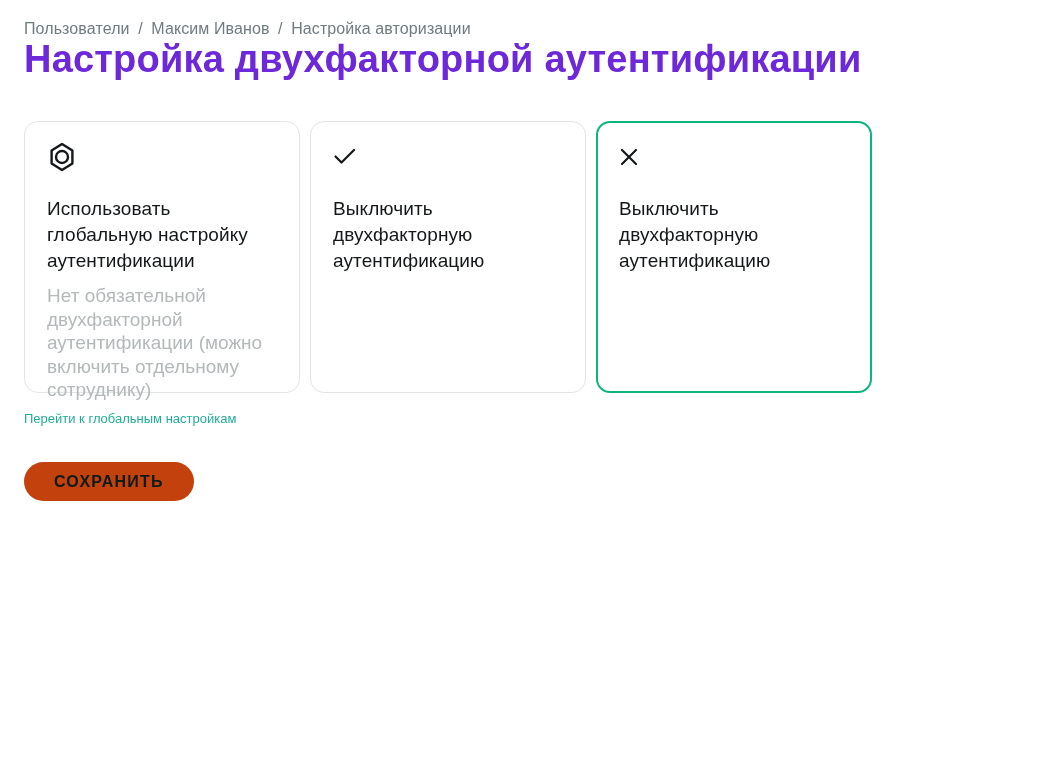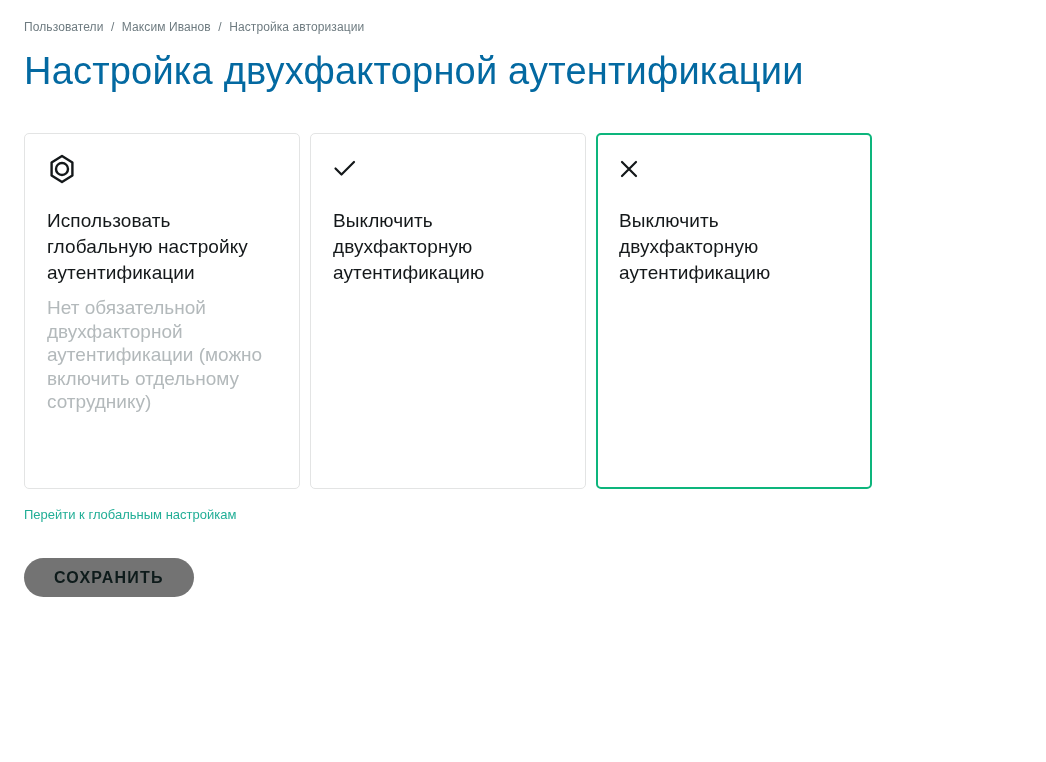--- a/index.html
+++ b/index.html
@@ -2,40 +2,39 @@
 <html lang="ru"><head>
 <meta charset="utf-8">
 <style>
   * { margin: 0; padding: 0; box-sizing: border-box; }
   html, body { width: 1046px; height: 762px; background: #ffffff; overflow: hidden; }
   body { font-family: "Liberation Sans", sans-serif; color: #111417; }
 
   .page { padding: 20px 24px 0 24px; }
 
   
-  .breadcrumb { font-size: 12px; color: #6E7B80; letter-spacing: 0.1px; }
+  .breadcrumb { font-size: 16px; color: #6E7B80; letter-spacing: 0.1px; }
   .breadcrumb .crumb { cursor: pointer; }
   .breadcrumb .sep { padding: 0 4px; }
 
   
   .page-title {
-    margin-top: 16px;
     font-size: 38px;
-    font-weight: 400;
+    font-weight: 700;
     letter-spacing: 0.2px;
-    color: #0369a1;
+    color: #6d28d9;
   }
 
   
   .cards { display: flex; gap: 10px; margin-top: 40px; }
   .card {
     width: 276px;
-    height: 356px;
+    height: 272px;
     border: 1px solid #E3E4E4;
-    border-radius: 5px;
+    border-radius: 14px;
     padding: 18px 22px;
     background: #ffffff;
     cursor: pointer;
   }
   .card.selected {
     border: 2px solid #0DB57C;
     padding: 17px 21px;
   }
   .card .icon-wrap { height: 34px; margin-bottom: 22px; display: flex; align-items: center; }
   .card .card-title {
@@ -65,21 +64,21 @@
   }
 
   
   .save-btn {
     display: inline-flex;
     align-items: center;
     justify-content: center;
     margin-top: 35px;
     height: 39px;
     padding: 0 30px;
-    background: #737373;
+    background: #c2410c;
     border: none;
     border-radius: 20px;
     font-family: "Liberation Sans", sans-serif;
     font-size: 16px;
     font-weight: 800;
     letter-spacing: 1.2px;
     color: #0E1B1B;
     cursor: pointer;
   }
 </style>

